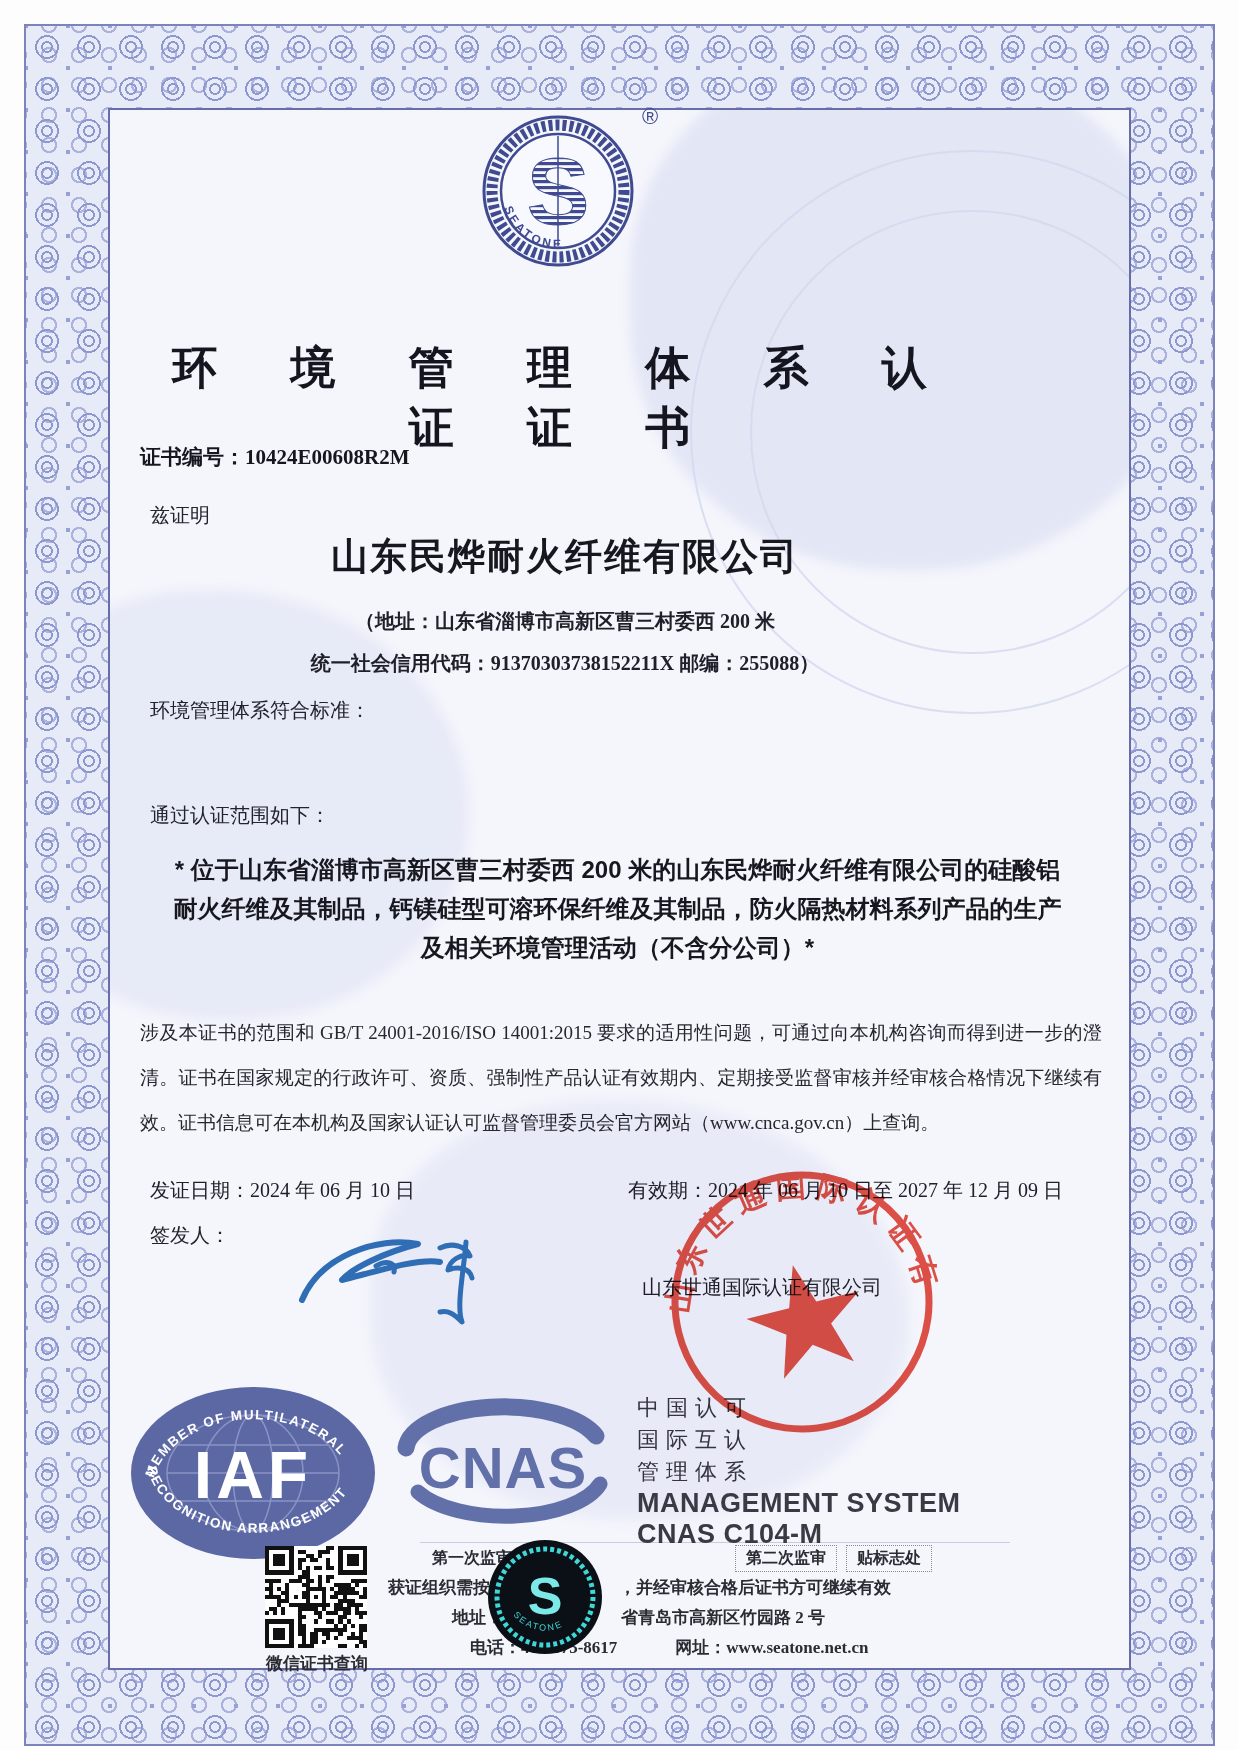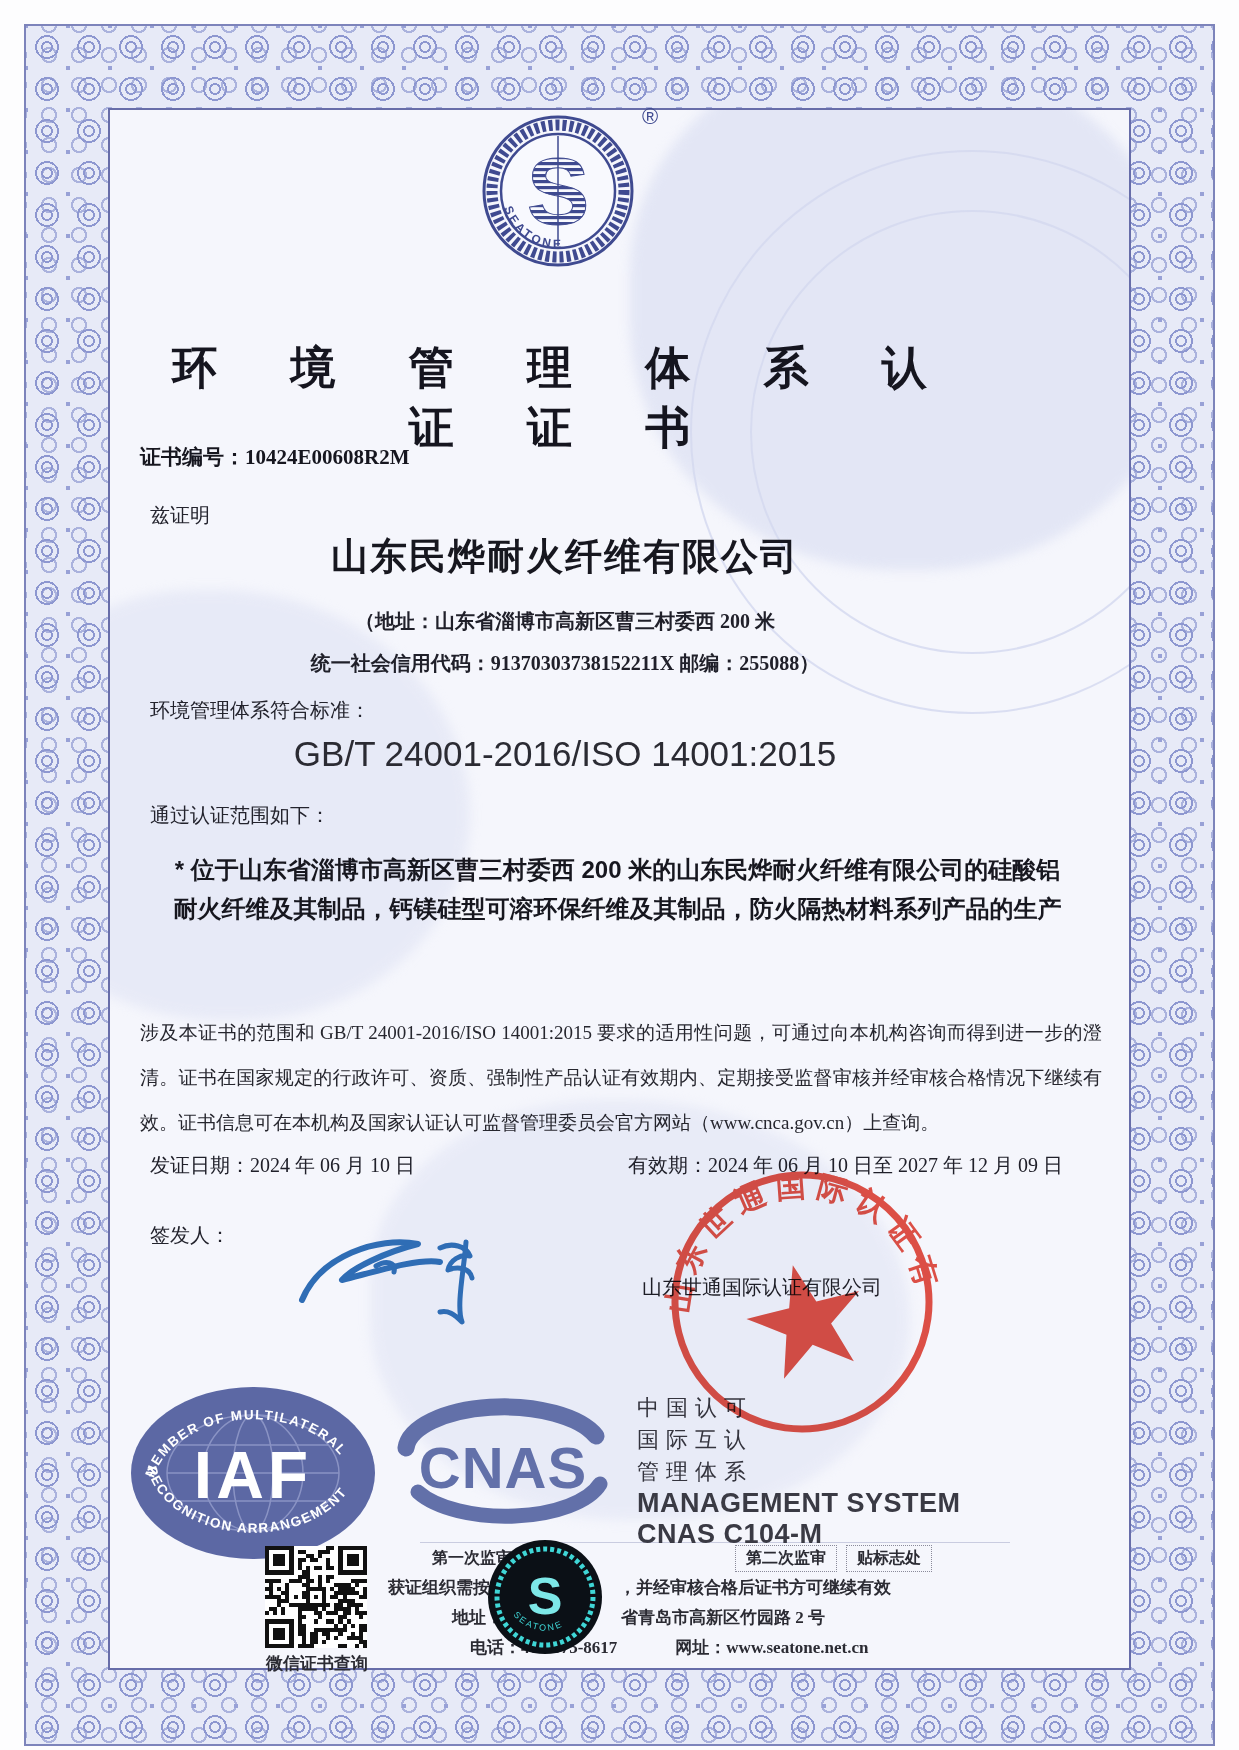--- a/index.html
+++ b/index.html
@@ -33,21 +33,21 @@
          font-family:"Liberation Serif","DejaVu Serif",serif;}
   .certno{font-size:21px;font-weight:bold;text-align:left;color:#16161f;}
   .small-label{font-size:20px;color:#23232d;}
   .company{font-size:37px;font-weight:bold;color:#17171f;
            font-family:"Liberation Sans","DejaVu Sans",sans-serif;letter-spacing:2px;}
   .addr{font-size:20px;font-weight:600;color:#20202a;}
   .standard{font-size:35px;color:#2b2b33;font-family:"Liberation Sans","DejaVu Sans",sans-serif;}
   .scope{font-size:24px;font-weight:bold;line-height:39px;color:#17171f;
          font-family:"Liberation Sans","DejaVu Sans",sans-serif;}
   .note{font-size:19px;line-height:45px;text-align:justify;color:#26262e;font-weight:500;}
-  .dates{font-size:20px;color:#20202a;font-weight:500;}
+  .dates{font-size:20px;color:#20202a;font-weight:500;margin-top:25px;}
   .issuer-name{font-size:20px;color:#1d1d26;z-index:2;}
   .accred-cn{font-size:22px;letter-spacing:7px;color:#34343e;line-height:32px;
              font-family:"Liberation Sans","DejaVu Sans",sans-serif;font-weight:500;}
   .accred-en{font-size:27px;font-weight:bold;color:#3a3a44;line-height:31px;
              font-family:"Liberation Sans","DejaVu Sans",sans-serif;letter-spacing:.5px;}
   .footer-line{font-size:17px;font-weight:600;color:#2b2b33;white-space:nowrap;}
   .footer-labels span{font-size:16px;font-weight:600;color:#2b2b33;}
   .box-dotted{border:1px dotted #8a8a9a;padding:2px 10px;}
   .gap{display:inline-block;}
   .qr-caption{font-size:17px;font-weight:600;color:#2b2b33;text-align:center;}
@@ -94,26 +94,26 @@
   <div class="center-col certno" style="top:443px;">证书编号：10424E00608R2M</div>
 
   <div class="abs small-label" style="left:150px;top:502px;">兹证明</div>
 
   <div class="center-col company" style="top:532px;">山东民烨耐火纤维有限公司</div>
 
   <div class="center-col addr" style="top:608px;">（地址：山东省淄博市高新区曹三村委西 200 米</div>
   <div class="center-col addr" style="top:650px;">统一社会信用代码：91370303738152211X 邮编：255088）</div>
 
   <div class="abs small-label" style="left:150px;top:697px;">环境管理体系符合标准：</div>
-  <div class="center-col standard" style="top:734px;">GB/T 24001-2016/ISO 14001:2015</div>
 
   <div class="abs small-label" style="left:150px;top:802px;">通过认证范围如下：</div>
   <div class="abs scope" style="left:135px;top:850px;width:965px;text-align:center;">
     <div>* 位于山东省淄博市高新区曹三村委西 200 米的山东民烨耐火纤维有限公司的硅酸铝</div>
     <div>耐火纤维及其制品，钙镁硅型可溶环保纤维及其制品，防火隔热材料系列产品的生产</div>
+    <div>及相关环境管理活动（不含分公司）*</div>
   </div>
 
   <div class="abs note" style="left:140px;top:1010px;width:962px;">涉及本证书的范围和 GB/T 24001-2016/ISO 14001:2015 要求的适用性问题，可通过向本机构咨询而得到进一步的澄清。证书在国家规定的行政许可、资质、强制性产品认证有效期内、定期接受监督审核并经审核合格情况下继续有效。证书信息可在本机构及国家认证认可监督管理委员会官方网站（www.cnca.gov.cn）上查询。</div>
 
   <div class="abs dates" style="left:150px;top:1152px;">发证日期：2024 年 06 月 10 日</div>
   <div class="abs dates" style="left:628px;top:1152px;">有效期：2024 年 06 月 10 日至 2027 年 12 月 09 日</div>
 
   <div class="abs small-label" style="left:150px;top:1222px;">签发人：</div>
 
   <svg class="abs" style="left:290px;top:1222px;" width="230" height="110" viewBox="0 0 230 110">

